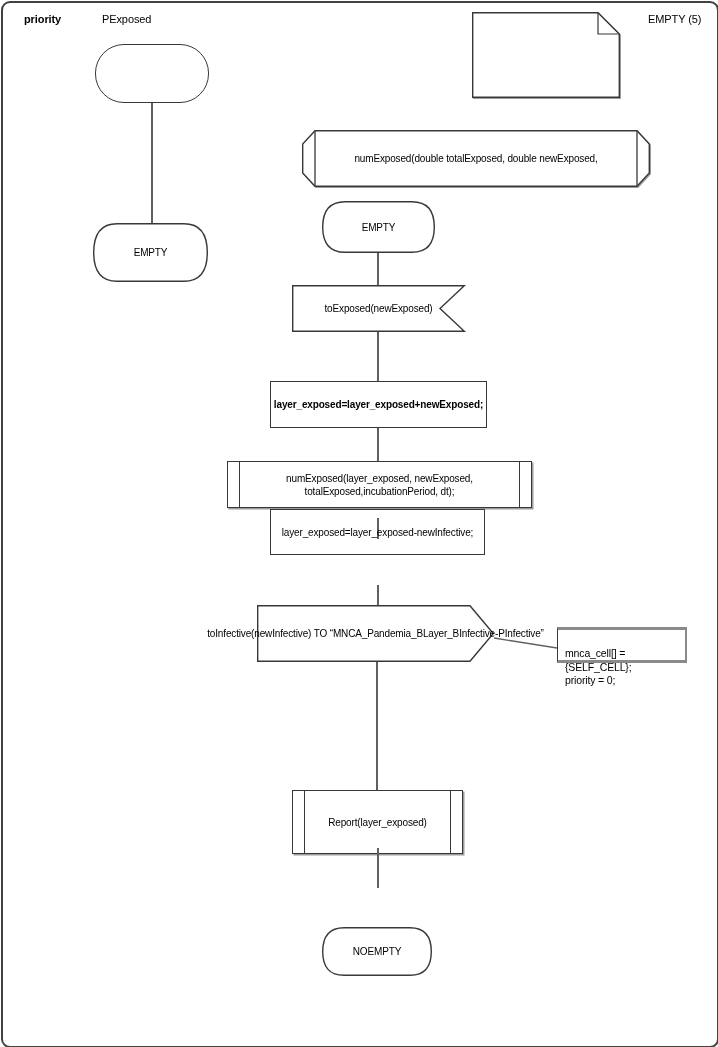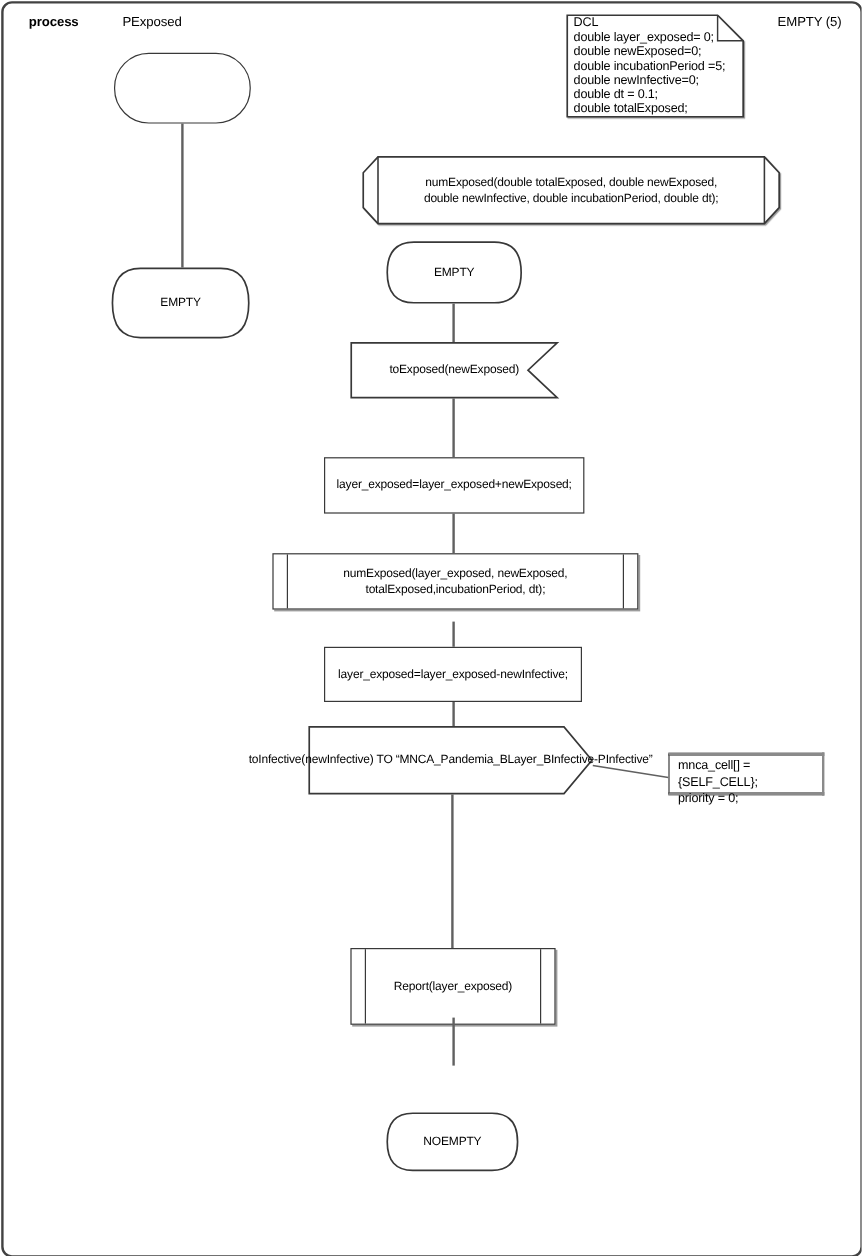--- a/index.html
+++ b/index.html
@@ -14,47 +14,38 @@
   .node-text.nowrap{inset:auto;top:0;height:100%;left:50%;transform:translateX(-50%);white-space:nowrap;}
   .box{position:absolute;background:#fff;border:1.3px solid #383838;box-sizing:border-box;}
   .proc{box-shadow:1.5px 1.5px 0 #9c9c9c;}
   .vbar{position:absolute;top:0;bottom:0;width:1.3px;background:#383838;}
   .vbar.l{left:11px;} .vbar.r{right:11px;}
   .conn{position:absolute;width:1.5px;background:#606060;z-index:1;}
   .shadowed{filter:drop-shadow(1.5px 1.5px 0 #9c9c9c);}
   .comment{position:absolute;background:#fff;box-sizing:border-box;
            border-top:3px solid #8a8a8a;border-bottom:3px solid #8a8a8a;
            border-left:1.3px solid #3a3a3a;border-right:2px solid #8a8a8a;
-           font-size:10.5px;line-height:13.5px;padding:2px 0 0 7px;letter-spacing:-0.15px;z-index:3;}
+           font-size:10.5px;line-height:13.5px;padding:17px 0 0 7px;letter-spacing:-0.15px;z-index:3;}
   .dcl-text{position:absolute;left:6px;top:2px;font-size:10.5px;line-height:11.9px;letter-spacing:-0.15px;z-index:3;}
   .svgline{position:absolute;z-index:2;overflow:visible;}
 </style>
 </head>
 <body>
 
 <div class="page"></div>
 
-<span class="lbl bold" style="left:24px;top:13px;">process</span>
+<span class="lbl bold" style="left:24px;top:13px;">priority</span>
 <span class="lbl" style="left:87px;top:13px;margin-left:15px;">PExposed</span>
 <span class="lbl" style="left:648px;top:13px;">EMPTY (5)</span>
 
 <div class="node" style="left:472px;top:12px;width:148px;height:86px;">
   <svg class="shadowed" width="148" height="86">
     <path d="M.7 .7 L126 .7 L147.3 22 L147.3 85.3 L.7 85.3 Z" fill="#fff" stroke="#383838" stroke-width="1.4"></path>
     <path d="M126 .7 L126 22 L147.3 22" fill="none" stroke="#383838" stroke-width="1.2"></path>
   </svg>
-  <div class="dcl-text">
-    <div>DCL</div>
-    <div>double layer_exposed= 0;</div>
-    <div>double newExposed=0;</div>
-    <div>double incubationPeriod =5;</div>
-    <div>double newInfective=0;</div>
-    <div>double dt = 0.1;</div>
-    <div>double totalExposed;</div>
-  </div>
 </div>
 
 <div class="box" style="left:95px;top:44px;width:114px;height:59px;border-radius:29px;"></div>
 
 <div class="conn" style="left:151.3px;top:103px;height:120px;"></div>
 
 <div class="node" style="left:93px;top:223px;width:115px;height:59px;">
   <svg width="115" height="59">
       <path d="M24 .7 L91 .7 Q114.3 .7 114.3 29.5 Q114.3 58.3 91 58.3 L24 58.3 Q.7 58.3 .7 29.5 Q.7 .7 24 .7 Z" fill="#fff" stroke="#383838" stroke-width="1.4"></path>
     </svg>
@@ -62,21 +53,20 @@
 </div>
 
 <div class="node" style="left:302px;top:130px;width:348px;height:57px;">
   <svg class="shadowed" width="348" height="57">
     <path d="M13 .7 L335 .7 L347.3 14 L347.3 43 L335 56.3 L13 56.3 L.7 43 L.7 14 Z" fill="#fff" stroke="#383838" stroke-width="1.4"></path>
     <path d="M13 .7 L13 56.3 M335 .7 L335 56.3" fill="none" stroke="#383838" stroke-width="1.3"></path>
   </svg>
   <div class="node-text">
     <div>
       <div>numExposed(double totalExposed, double newExposed,</div>
-      <div>double newInfective, double incubationPeriod, double dt);</div>
     </div>
   </div>
 </div>
 
 <div class="node" style="left:322px;top:201px;width:113px;height:52px;">
   <svg width="113" height="52">
       <path d="M23 .7 L90 .7 Q112.3 .7 112.3 26 Q112.3 51.3 90 51.3 L23 51.3 Q.7 51.3 .7 26 Q.7 .7 23 .7 Z" fill="#fff" stroke="#383838" stroke-width="1.4"></path>
     </svg>
   <div class="node-text">EMPTY</div>
 </div>
@@ -85,40 +75,40 @@
 
 <div class="node" style="left:292px;top:285px;width:173px;height:47px;">
   <svg width="173" height="47">
       <path d="M.7 .7 L172.3 .7 L148 23.5 L172.3 46.3 L.7 46.3 Z" fill="#fff" stroke="#383838" stroke-width="1.4"></path>
     </svg>
   <div class="node-text">toExposed(newExposed)</div>
 </div>
 
 <div class="conn" style="left:377.3px;top:332px;height:49px;"></div>
 
-<div class="box" style="left:270px;top:381px;width:217px;height:47px;">
+<div class="box" style="left:270px;top:381px;width:217px;height:47px;font-weight:bold;">
   <div class="node-text">layer_exposed=layer_exposed+newExposed;</div>
 </div>
 
 <div class="conn" style="left:377.3px;top:428px;height:33px;"></div>
 
 <div class="box proc" style="left:227px;top:461px;width:305px;height:47px;">
   <div class="vbar l"></div>
   <div class="vbar r"></div>
   <div class="node-text">
     <div>
       <div>numExposed(layer_exposed, newExposed,</div>
       <div>totalExposed,incubationPeriod, dt);</div>
     </div>
   </div>
 </div>
 
 <div class="conn" style="left:377.3px;top:518px;height:21px;"></div>
 
-<div class="box" style="left:270px;top:539px;width:215px;height:46px;">
+<div class="box" style="left:270px;top:509px;width:215px;height:46px;">
   <div class="node-text">layer_exposed=layer_exposed-newInfective;</div>
 </div>
 
 <div class="conn" style="left:377.3px;top:585px;height:20px;"></div>
 
 <div class="node" style="left:257px;top:605px;width:237px;height:57px;">
   <svg width="237" height="57">
       <path d="M.7 .7 L213 .7 L236.3 28.5 L213 56.3 L.7 56.3 Z" fill="#fff" stroke="#383838" stroke-width="1.4"></path>
     </svg>
   <div class="node-text nowrap">toInfective(newInfective) TO “MNCA_Pandemia_BLayer_BInfective-PInfective”</div>

